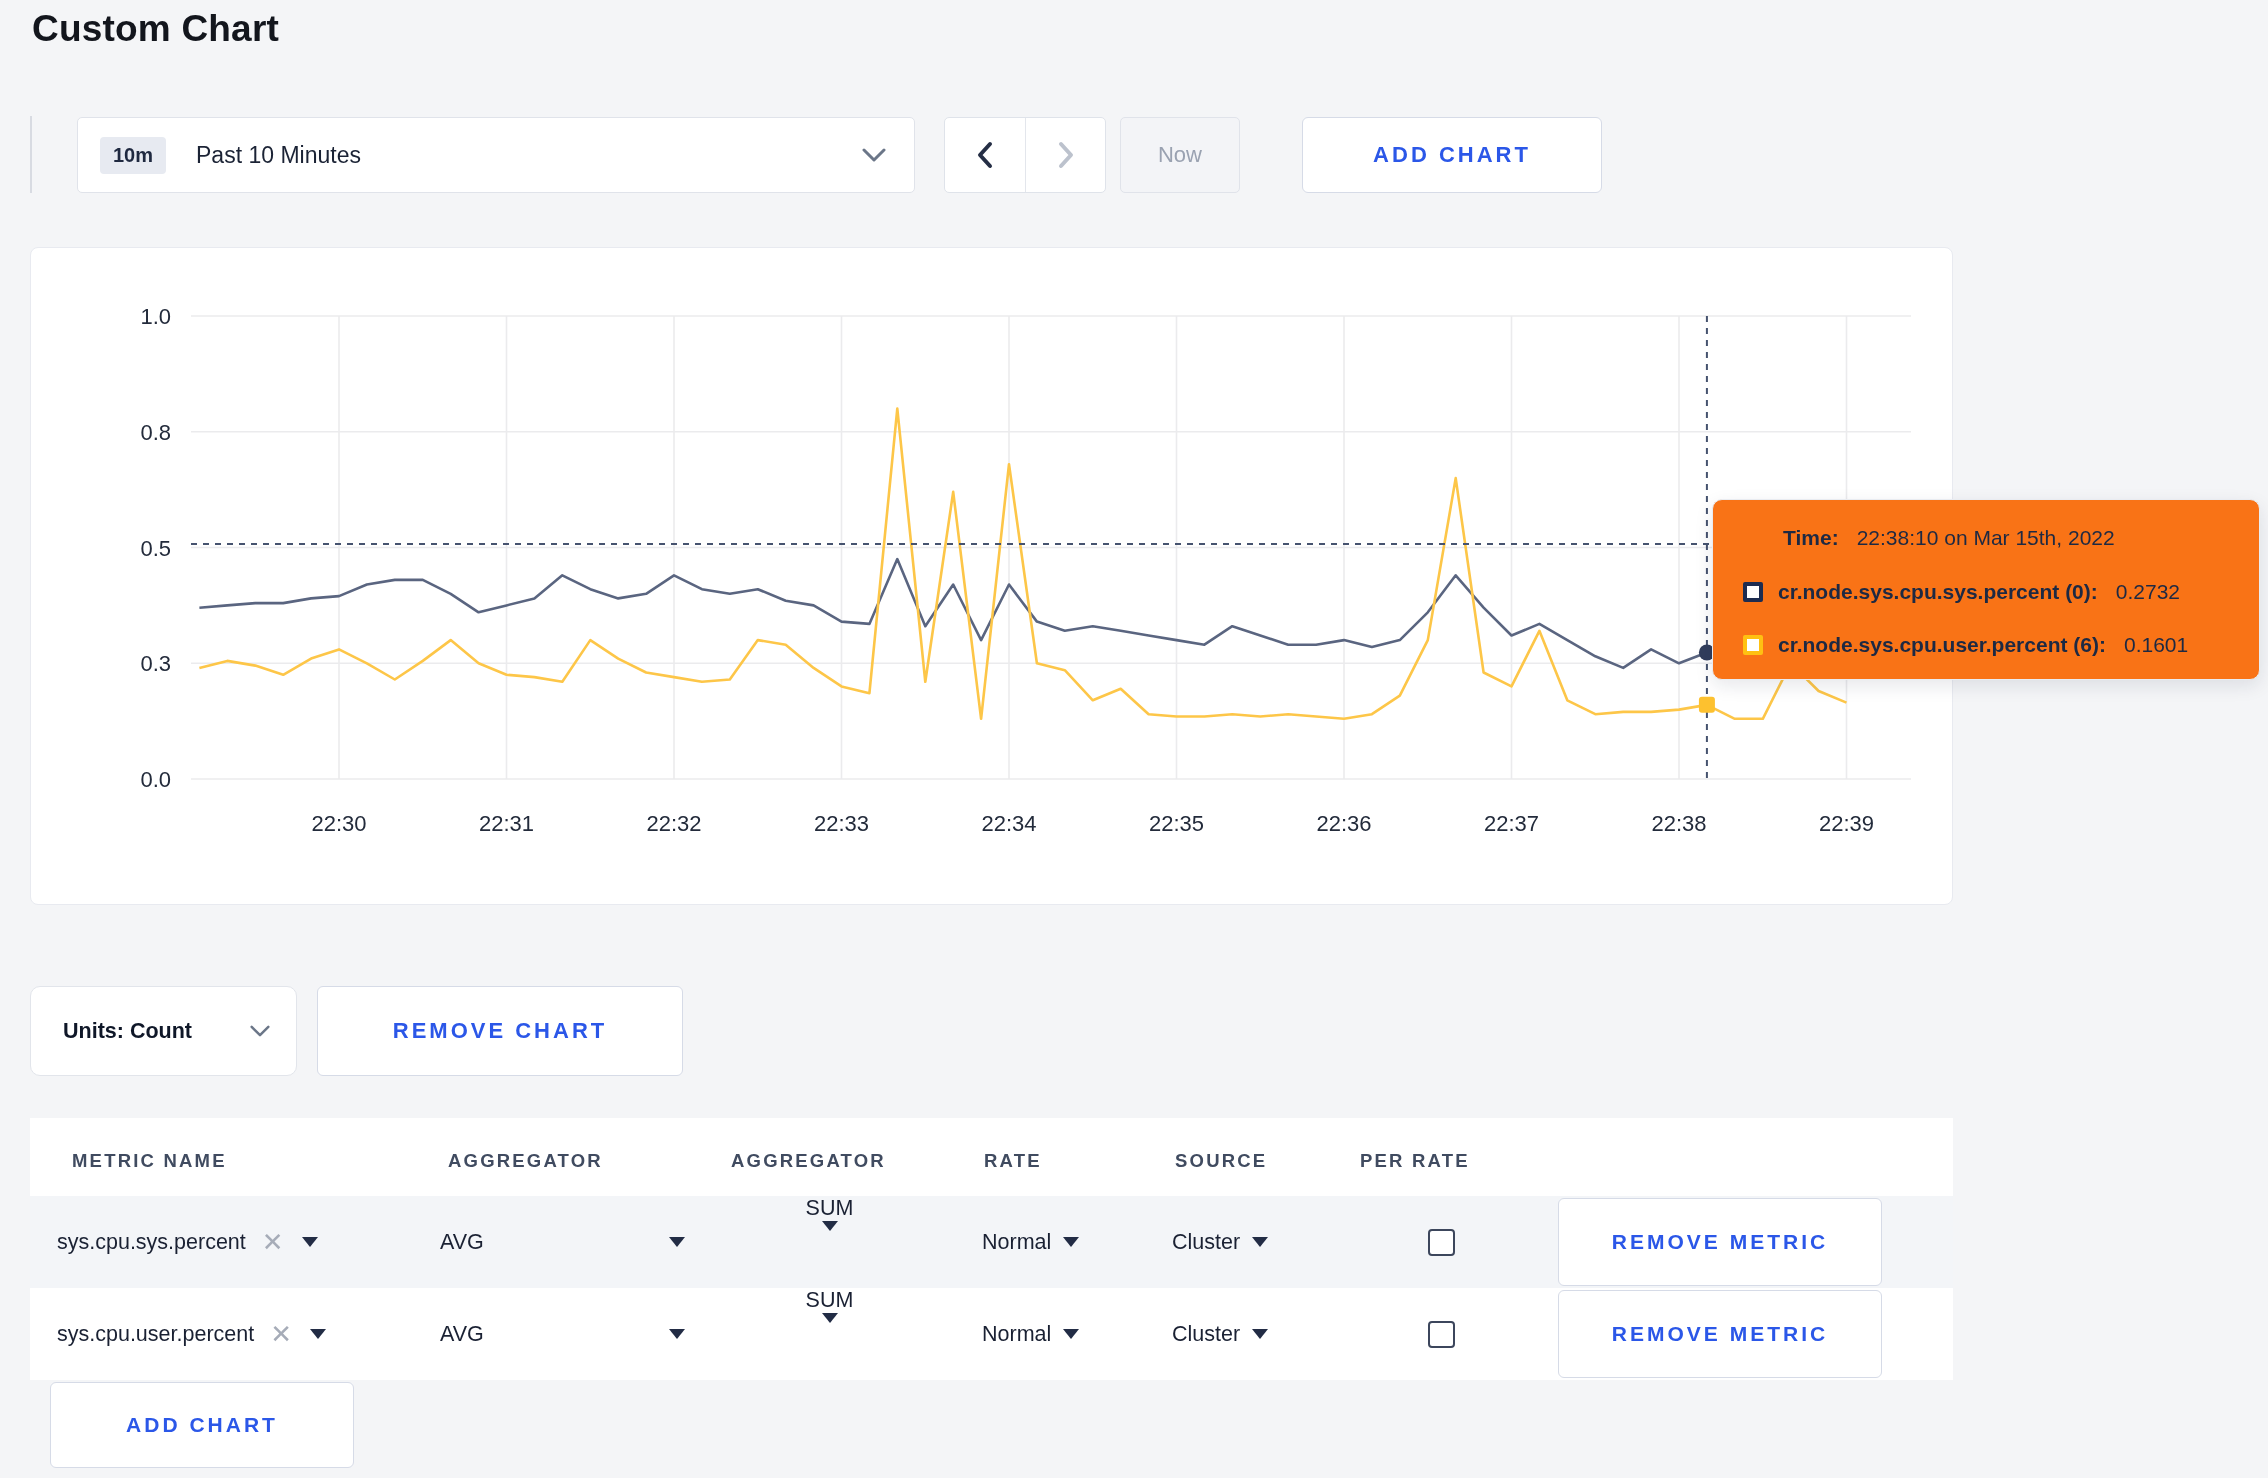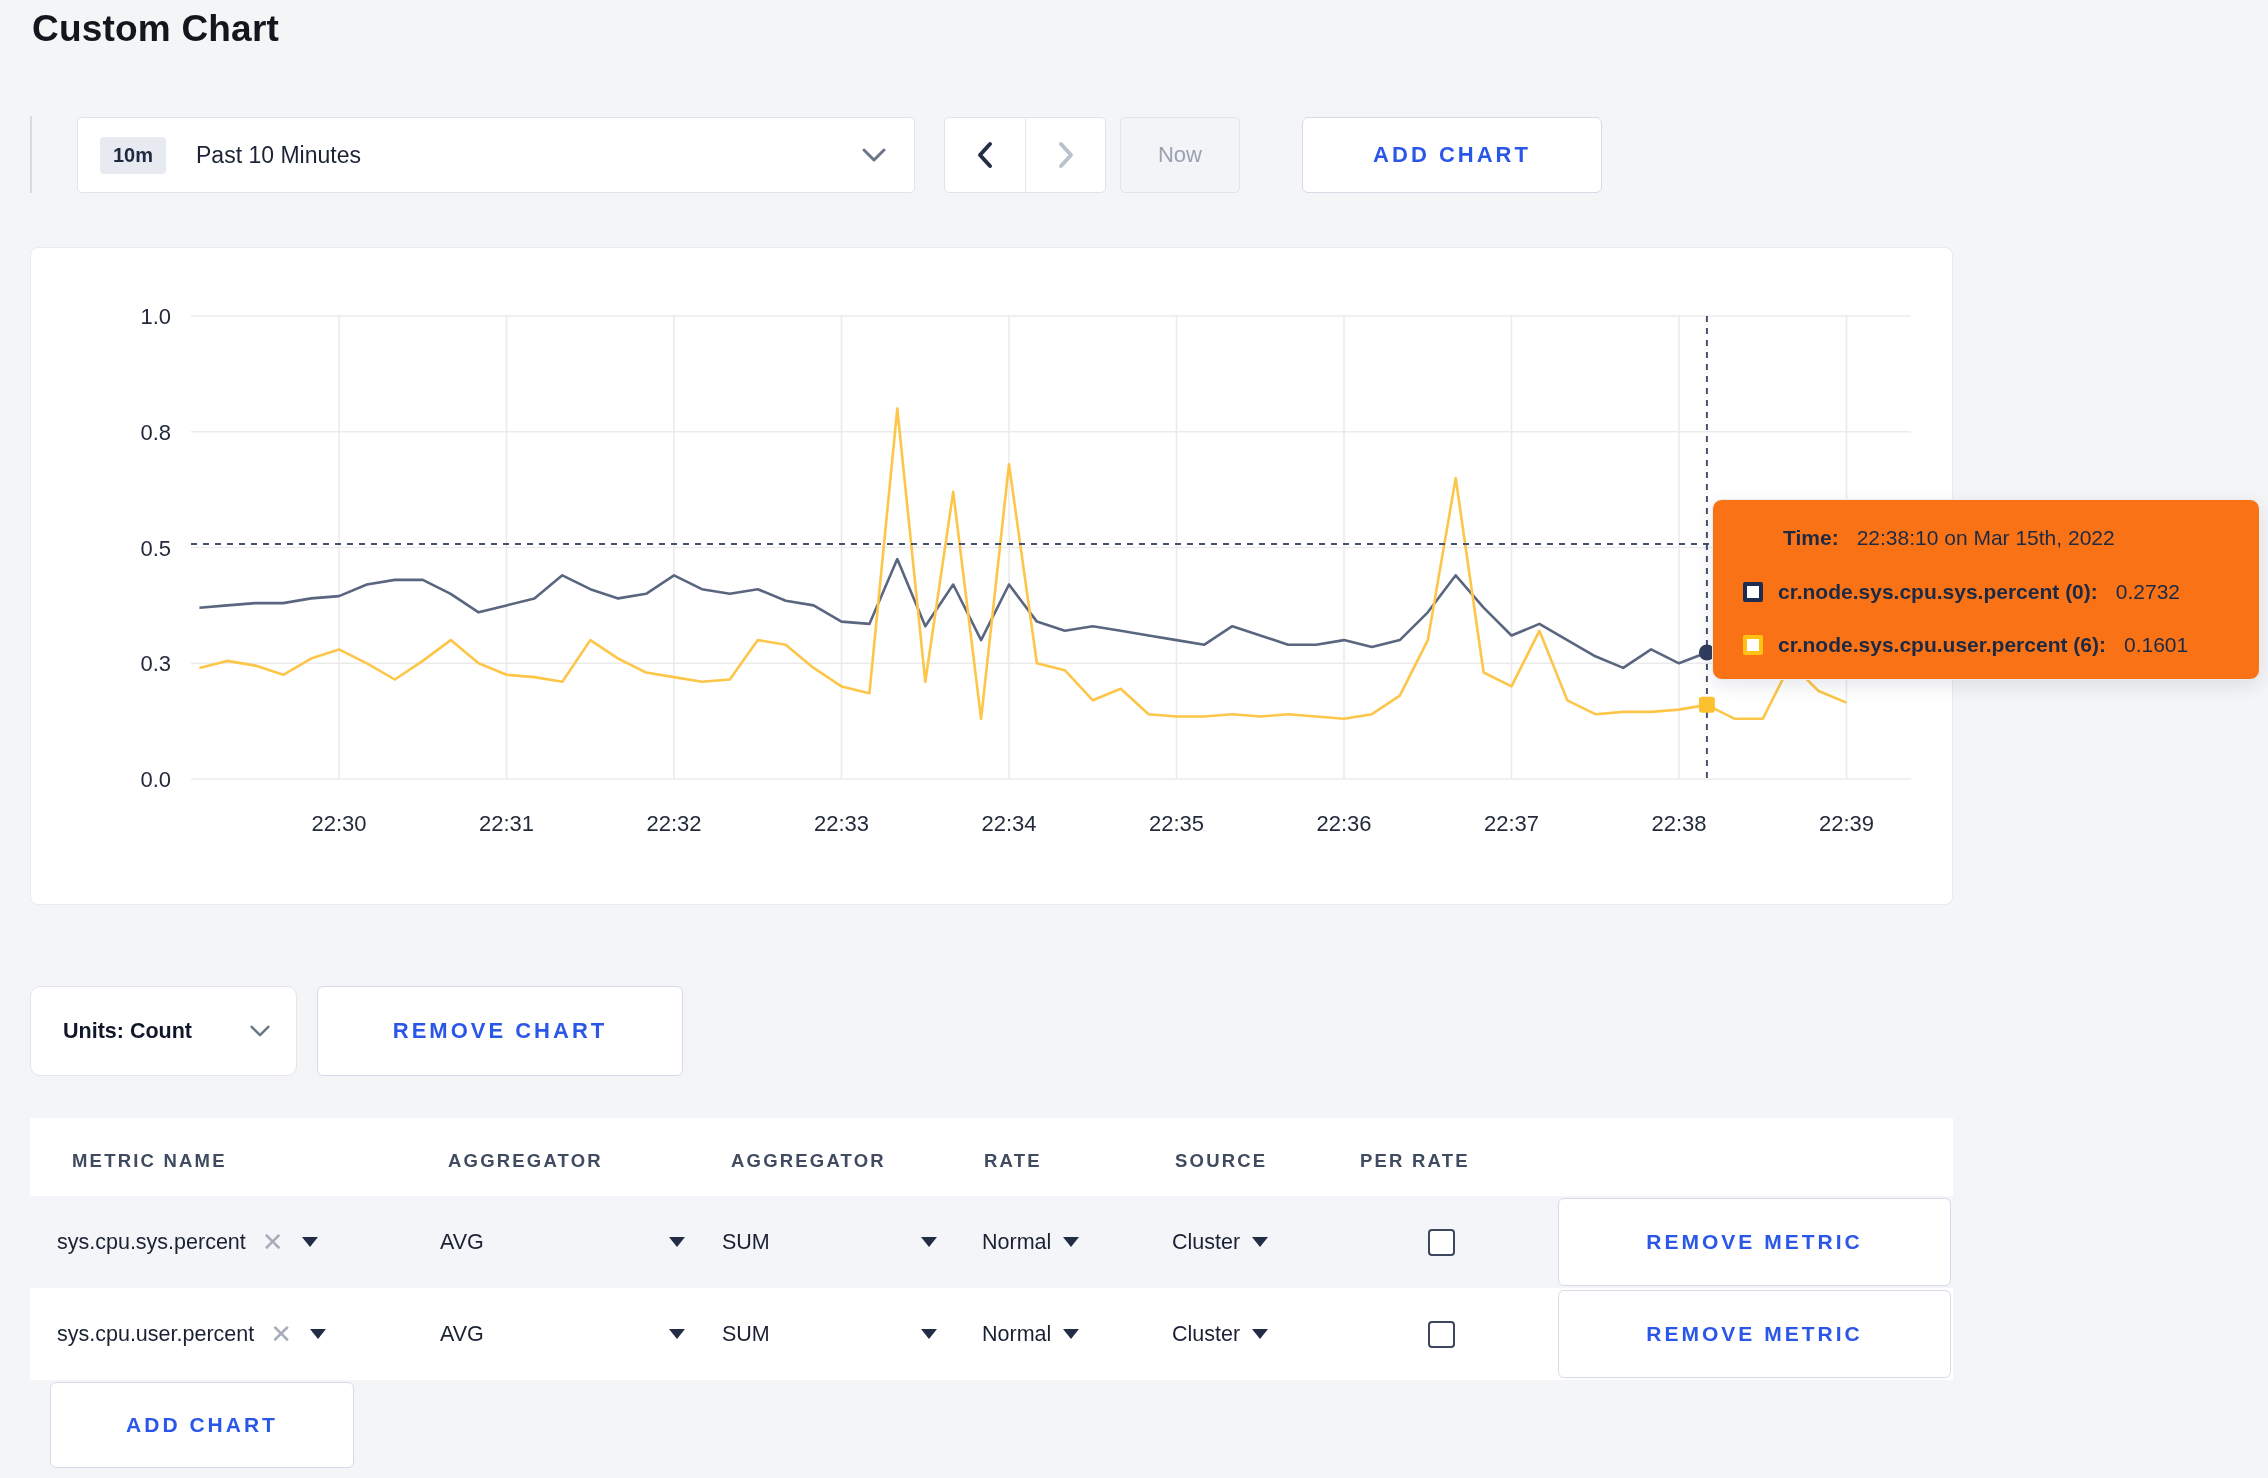--- a/index.html
+++ b/index.html
@@ -89,30 +89,30 @@
   .mt-row { position:absolute; left:0; width:100%; height:92px; }
   .mt-row.r0 { top:78px; background:#f3f5f8; }
   .mt-row.r1 { top:170px; background:#ffffff; }
   .cell { position:absolute; top:0; height:92px; display:flex; align-items:center; font-size:21.5px; color:#1a2133; }
   .caret { width:0; height:0; border-left:8px solid transparent; border-right:8px solid transparent; border-top:10px solid #222c45; }
   .x-icon { color:#a6acb8; font-size:26px; line-height:1; }
   .cell-metric { left:27px; }
   .cell-metric .x-icon { margin-left:16px; cursor:pointer; }
   .cell-metric .caret { margin-left:18px; cursor:pointer; }
   .cell-ds  { left:410px; width:245px; justify-content:space-between; cursor:pointer; }
-  .cell-agg { left:692px; width:215px; justify-content:space-between; cursor:pointer; }
+  .cell-agg { left:692px; width:215px; cursor:pointer;flex-direction:column; }
   .cell-rate { left:952px; cursor:pointer; }
   .cell-rate .caret, .cell-src .caret { margin-left:12px; }
   .cell-src { left:1142px; cursor:pointer; }
   .checkbox {
     position:absolute; left:1398px; top:33px; width:27px; height:27px;
     border:2px solid #3c465c; border-radius:4px; background:#fff; cursor:pointer;
   }
   .remove-metric-btn {
-    position:absolute; left:1528px; top:2px; width:393px; height:88px; font-size:21px;
+    position:absolute; left:1528px; top:2px; width:324px; height:88px; font-size:21px;
   }
   .add-metric-btn { left:50px; top:1382px; width:304px; height:86px; font-size:21px; }
 </style>
 </head>
 <body>
 
 <h1 class="abs page-title">Custom Chart</h1>
 
 <div class="abs toolbar-rule"></div>
 

